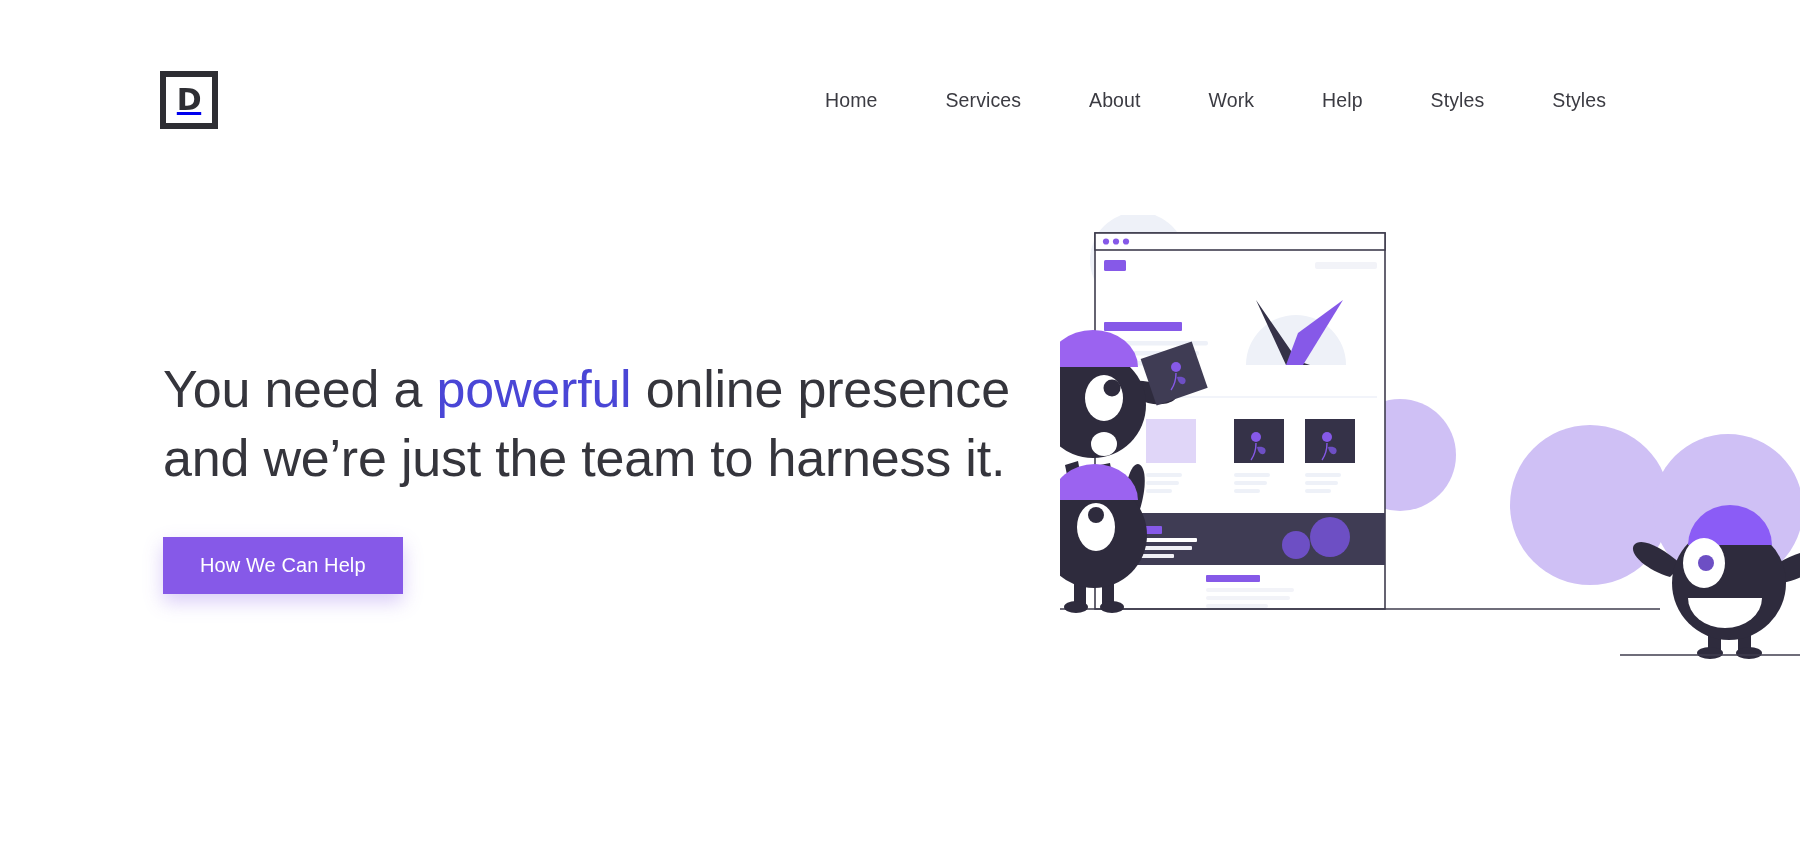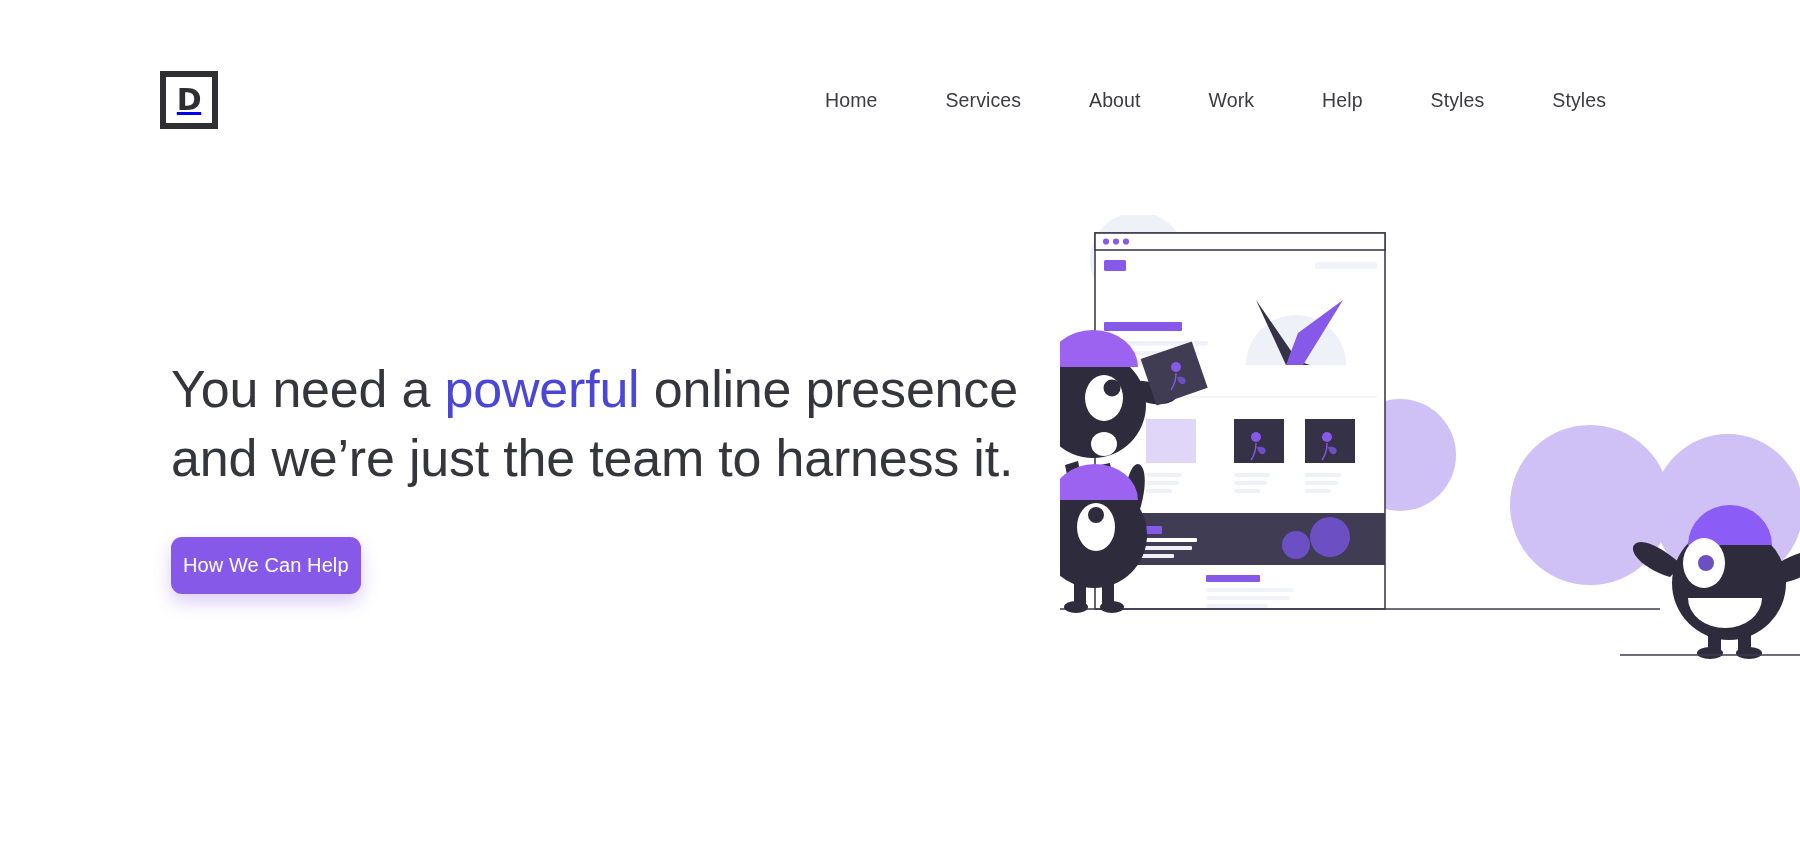--- a/index.html
+++ b/index.html
@@ -64,21 +64,21 @@
     text-decoration: none;
     padding: 8px 34px;
     white-space: nowrap;
     cursor: pointer;
     letter-spacing: 0.1px;
   }
 
   
   .hero-copy {
     position: absolute;
-    left: 171px;
+    left: 163px;
     top: 355px;
     width: 870px;
   }
   .hero-headline {
     font-family: "Liberation Sans", sans-serif;
     font-weight: 300;
     font-size: 52px;
     line-height: 1.32;
     color: #35353c;
     letter-spacing: -0.2px;
@@ -87,29 +87,29 @@
   .hero-accent {
     color: #4a46d6;
     font-weight: 300;
   }
 
   .cta-button {
     display: inline-flex;
     align-items: center;
     justify-content: center;
     margin-top: 45px;
-    padding: 0 12px;
+    padding: 0 37px;
     height: 57px;
     background: #8659E8;
     color: #ffffff;
     font-family: "Liberation Sans", sans-serif;
     font-size: 20px;
     font-weight: 400;
     border: none;
-    border-radius: 11px;
+    border-radius: 0;
     cursor: pointer;
     box-shadow: 0 8px 18px rgba(134,89,232,0.30);
     letter-spacing: 0.1px;
   }
 
   
   .hero-illustration {
     position: absolute;
     left: 1060px;
     top: 215px;

